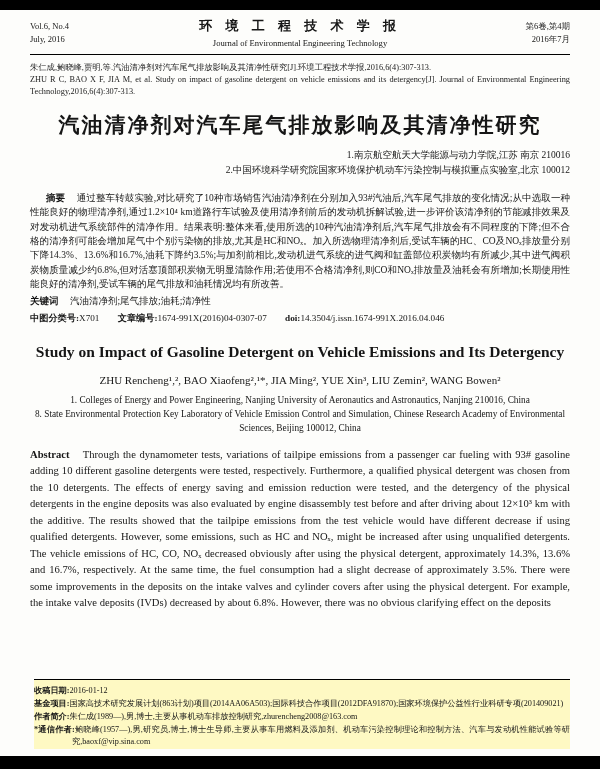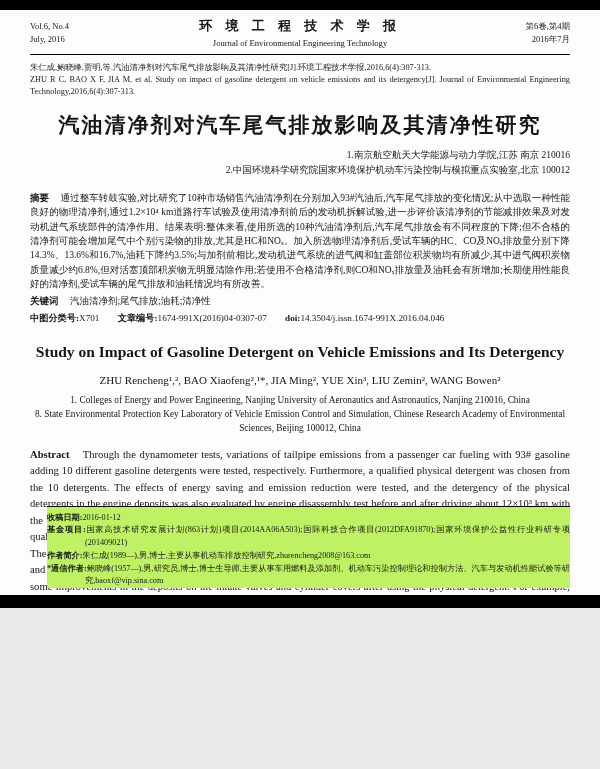--- a/index.html
+++ b/index.html
@@ -1,17 +1,17 @@
 <!DOCTYPE html>
 <html><head>
 <meta charset="utf-8">
 <style>
   html,body{margin:0;padding:0;background:#e9e9e9;}
   .page{
-    position:relative;width:600px;height:608px;margin:0 auto;
+    position:relative;width:600px;height:769px;margin:0 auto;
     background:#fdfdfb;color:#161616;overflow:hidden;
     font-family:"Liberation Serif","DejaVu Serif",serif;
   }
   .bar{position:absolute;left:0;right:0;background:#000;}
   .bar.top{top:0;height:10px;}
   .bar.bottom{bottom:0;height:13px;}
   .content{position:absolute;top:16px;left:30px;width:540px;}
 
   .journal-header{display:flex;justify-content:space-between;align-items:center;font-size:8.5px;line-height:1.55;}
   .jh-left{text-align:left;min-width:68px;}
@@ -22,39 +22,39 @@
 
   .rule{border-top:1.6px solid #000;margin-top:4px;}
 
   .citation{margin-top:7px;font-size:8.3px;line-height:1.4;text-align:justify;color:#222;}
 
   .title-cn{margin:14px 0 0;font-size:21px;font-weight:bold;text-align:center;letter-spacing:2px;}
   .authors-cn{margin-top:13px;font-size:12px;text-align:center;letter-spacing:1px;}
   .affils-cn{margin-top:9px;font-size:9.5px;text-align:right;line-height:1.6;}
 
   .abstract-cn{margin:12px 0 0;font-size:9.5px;line-height:1.52;text-align:justify;}
-  .abstract-cn .lbl{font-weight:bold;margin-right:9px;}
+  .abstract-cn .lbl{font-weight:bold;margin-right:9px;margin-left:16px;}
 
   .keywords-cn{margin:3px 0 0;font-size:9.5px;}
   .keywords-cn .lbl{font-weight:bold;margin-right:9px;}
 
   .meta-line{margin:4px 0 0;font-size:9.2px;}
   .meta-line b{margin-left:16px;}
   .meta-line b:first-child{margin-left:0;}
 
   .title-en{margin:17px 0 0;font-size:15.5px;font-weight:bold;text-align:center;line-height:1.3;}
   .authors-en{margin-top:12px;font-size:11px;text-align:center;}
   .affils-en{margin-top:8px;font-size:9.3px;text-align:center;line-height:1.5;}
 
   .abstract-en{margin:11px 0 0;font-size:10.6px;line-height:1.56;text-align:justify;}
   .abstract-en .lbl{font-weight:bold;margin-right:10px;}
 
   .footnotes{
-    position:absolute;left:47px;right:30px;bottom:20px;
-    background:#bef264;border-top:1px solid #000;
+    position:absolute;left:34px;right:30px;bottom:20px;
+    background:#fef9c3;border-top:1px solid #000;
     padding-top:5px;font-size:8.2px;line-height:1.55;
   }
   .fn{padding-left:38px;text-indent:-38px;text-align:justify;}
   .fn .fl{font-weight:bold;}
 </style>
 </head>
 <body>
 
 <div class="page">
   <div class="bar top"></div>

